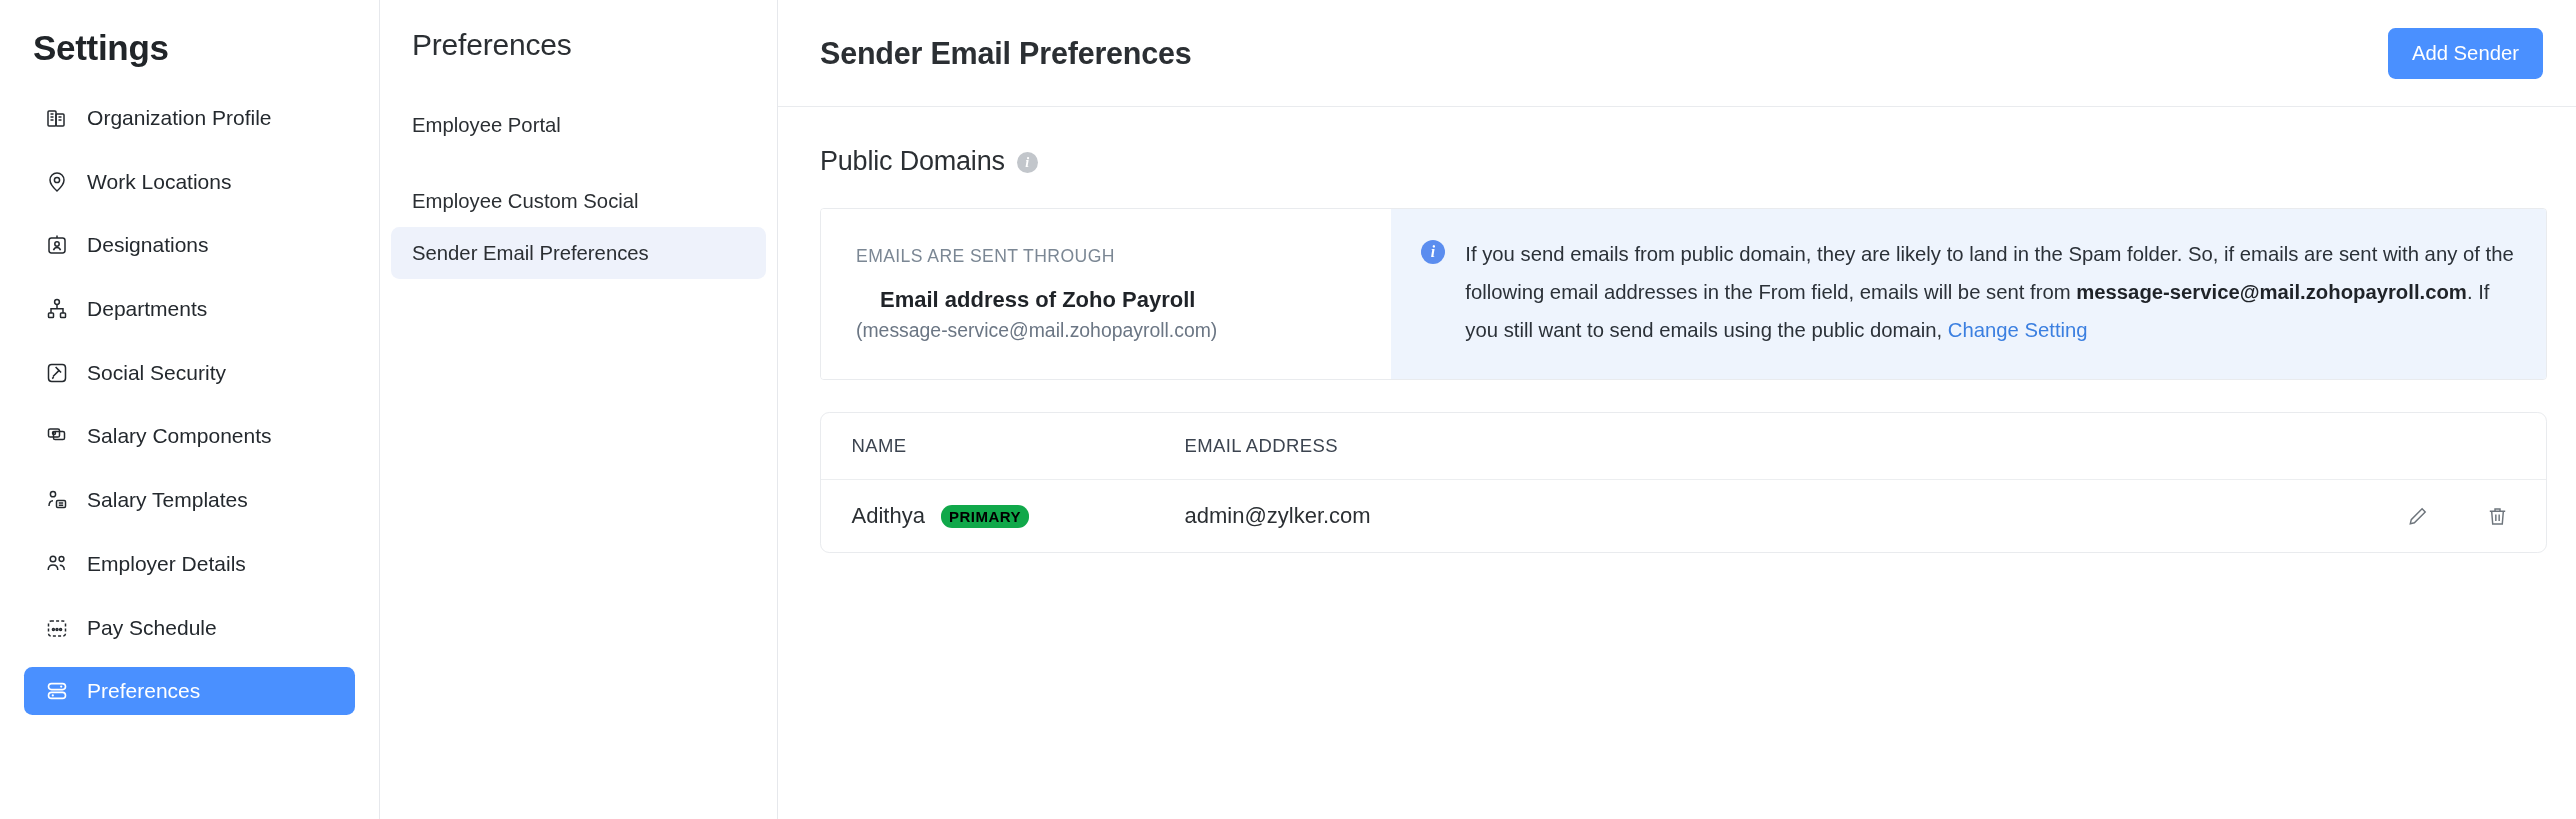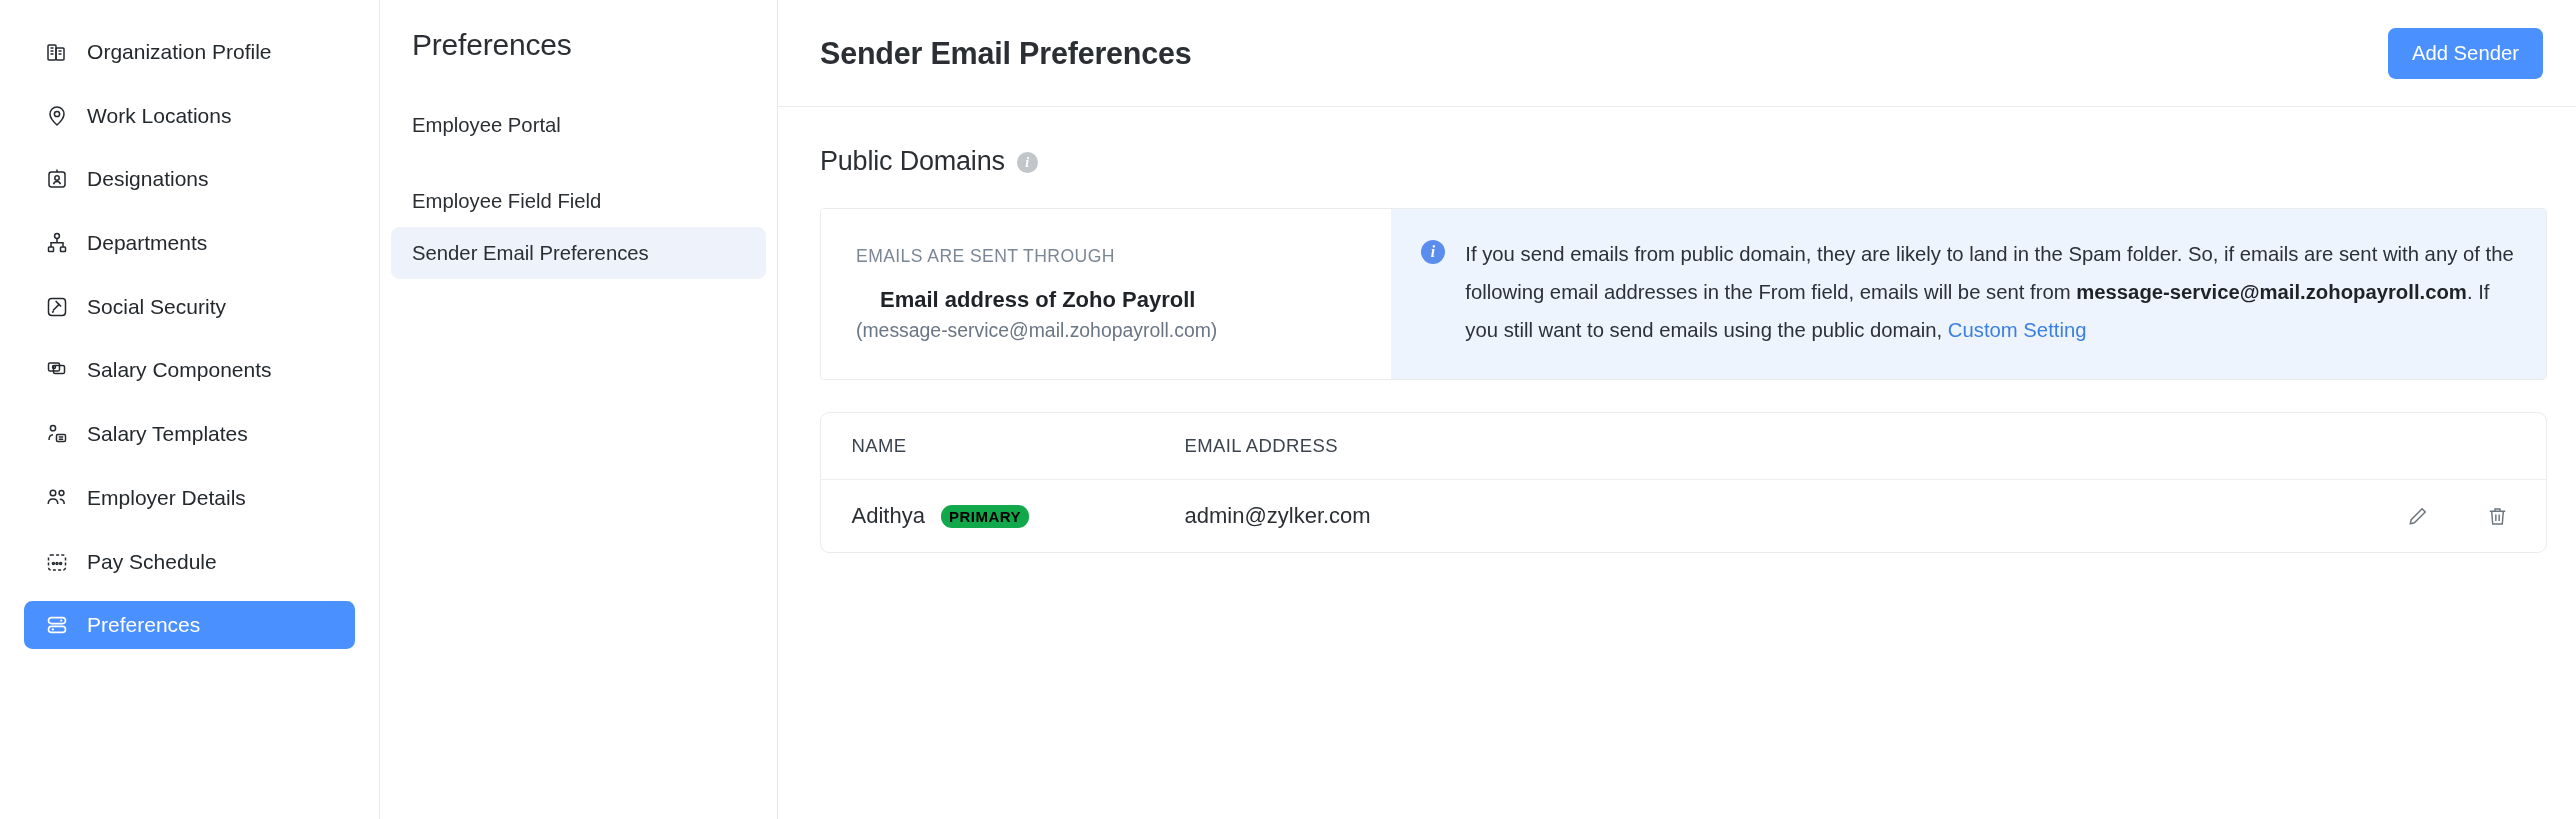--- a/index.html
+++ b/index.html
@@ -295,20 +295,21 @@
     color: #6e757c;
   }
   .act-icon { cursor: pointer; display:flex; align-items:center; justify-content:center; width:28px; height:28px;}
 </style>
 </head>
 <body>
 
 <div class="app">
 
   <aside class="sidebar">
+    <div class="sidebar-title">Settings</div>
 
     <nav class="nav-list">
 
       <div class="nav-item">
         <span class="nav-icon">
           <svg width="24" height="24" viewBox="0 0 24 24" fill="none" stroke="currentColor" stroke-width="1.5">
             <rect x="3" y="5" width="8" height="15" rx="1"></rect>
               <rect x="11" y="8" width="8" height="12" rx="1"></rect>
             <path d="M5.5 8h3M5.5 11h3M5.5 14h3M13.5 11h3M13.5 14h3"></path>
           </svg>
@@ -419,21 +420,21 @@
         <span class="nav-label">Preferences</span>
       </div>
 
     </nav>
   </aside>
 
   <section class="midpanel">
     <div class="midpanel-title">Preferences</div>
     <div class="mid-list">
       <div class="mid-item spacer-after">Employee Portal</div>
-      <div class="mid-item">Employee Field Field</div>
+      <div class="mid-item">Employee Custom Social</div>
       <div class="mid-item selected">Sender Email Preferences</div>
     </div>
   </section>
 
   <main class="main">
 
     <div class="main-header">
       <h1 class="main-title">Sender Email Preferences</h1>
       <button class="add-sender-btn">Add Sender</button>
     </div>
@@ -447,21 +448,21 @@
 
       <div class="banner-card">
         <div class="banner-left">
           <div class="sent-through-label">EMAILS ARE SENT THROUGH</div>
           <div class="sent-through-value">Email address of Zoho Payroll</div>
           <div class="sent-through-sub">(message-service@mail.zohopayroll.com)</div>
         </div>
         <div class="banner-right">
           <div class="banner-info-icon">i</div>
           <div class="banner-text">
-            <span>If you send emails from public domain, they are likely to land in the Spam folder. So, if emails are sent with any of the following email addresses in the From field, emails will be sent from </span><b>message-service@mail.zohopayroll.com</b><span>. If you still want to send emails using the public domain, </span><a href="#">Custom Setting</a>
+            <span>If you send emails from public domain, they are likely to land in the Spam folder. So, if emails are sent with any of the following email addresses in the From field, emails will be sent from </span><b>message-service@mail.zohopayroll.com</b><span>. If you still want to send emails using the public domain, </span><a href="#">Change Setting</a>
           </div>
         </div>
       </div>
 
       <div class="table-card">
         <div class="t-head">
           <div class="th col-name">NAME</div>
           <div class="th col-email">EMAIL ADDRESS</div>
           <div class="th col-actions"></div>
         </div>

